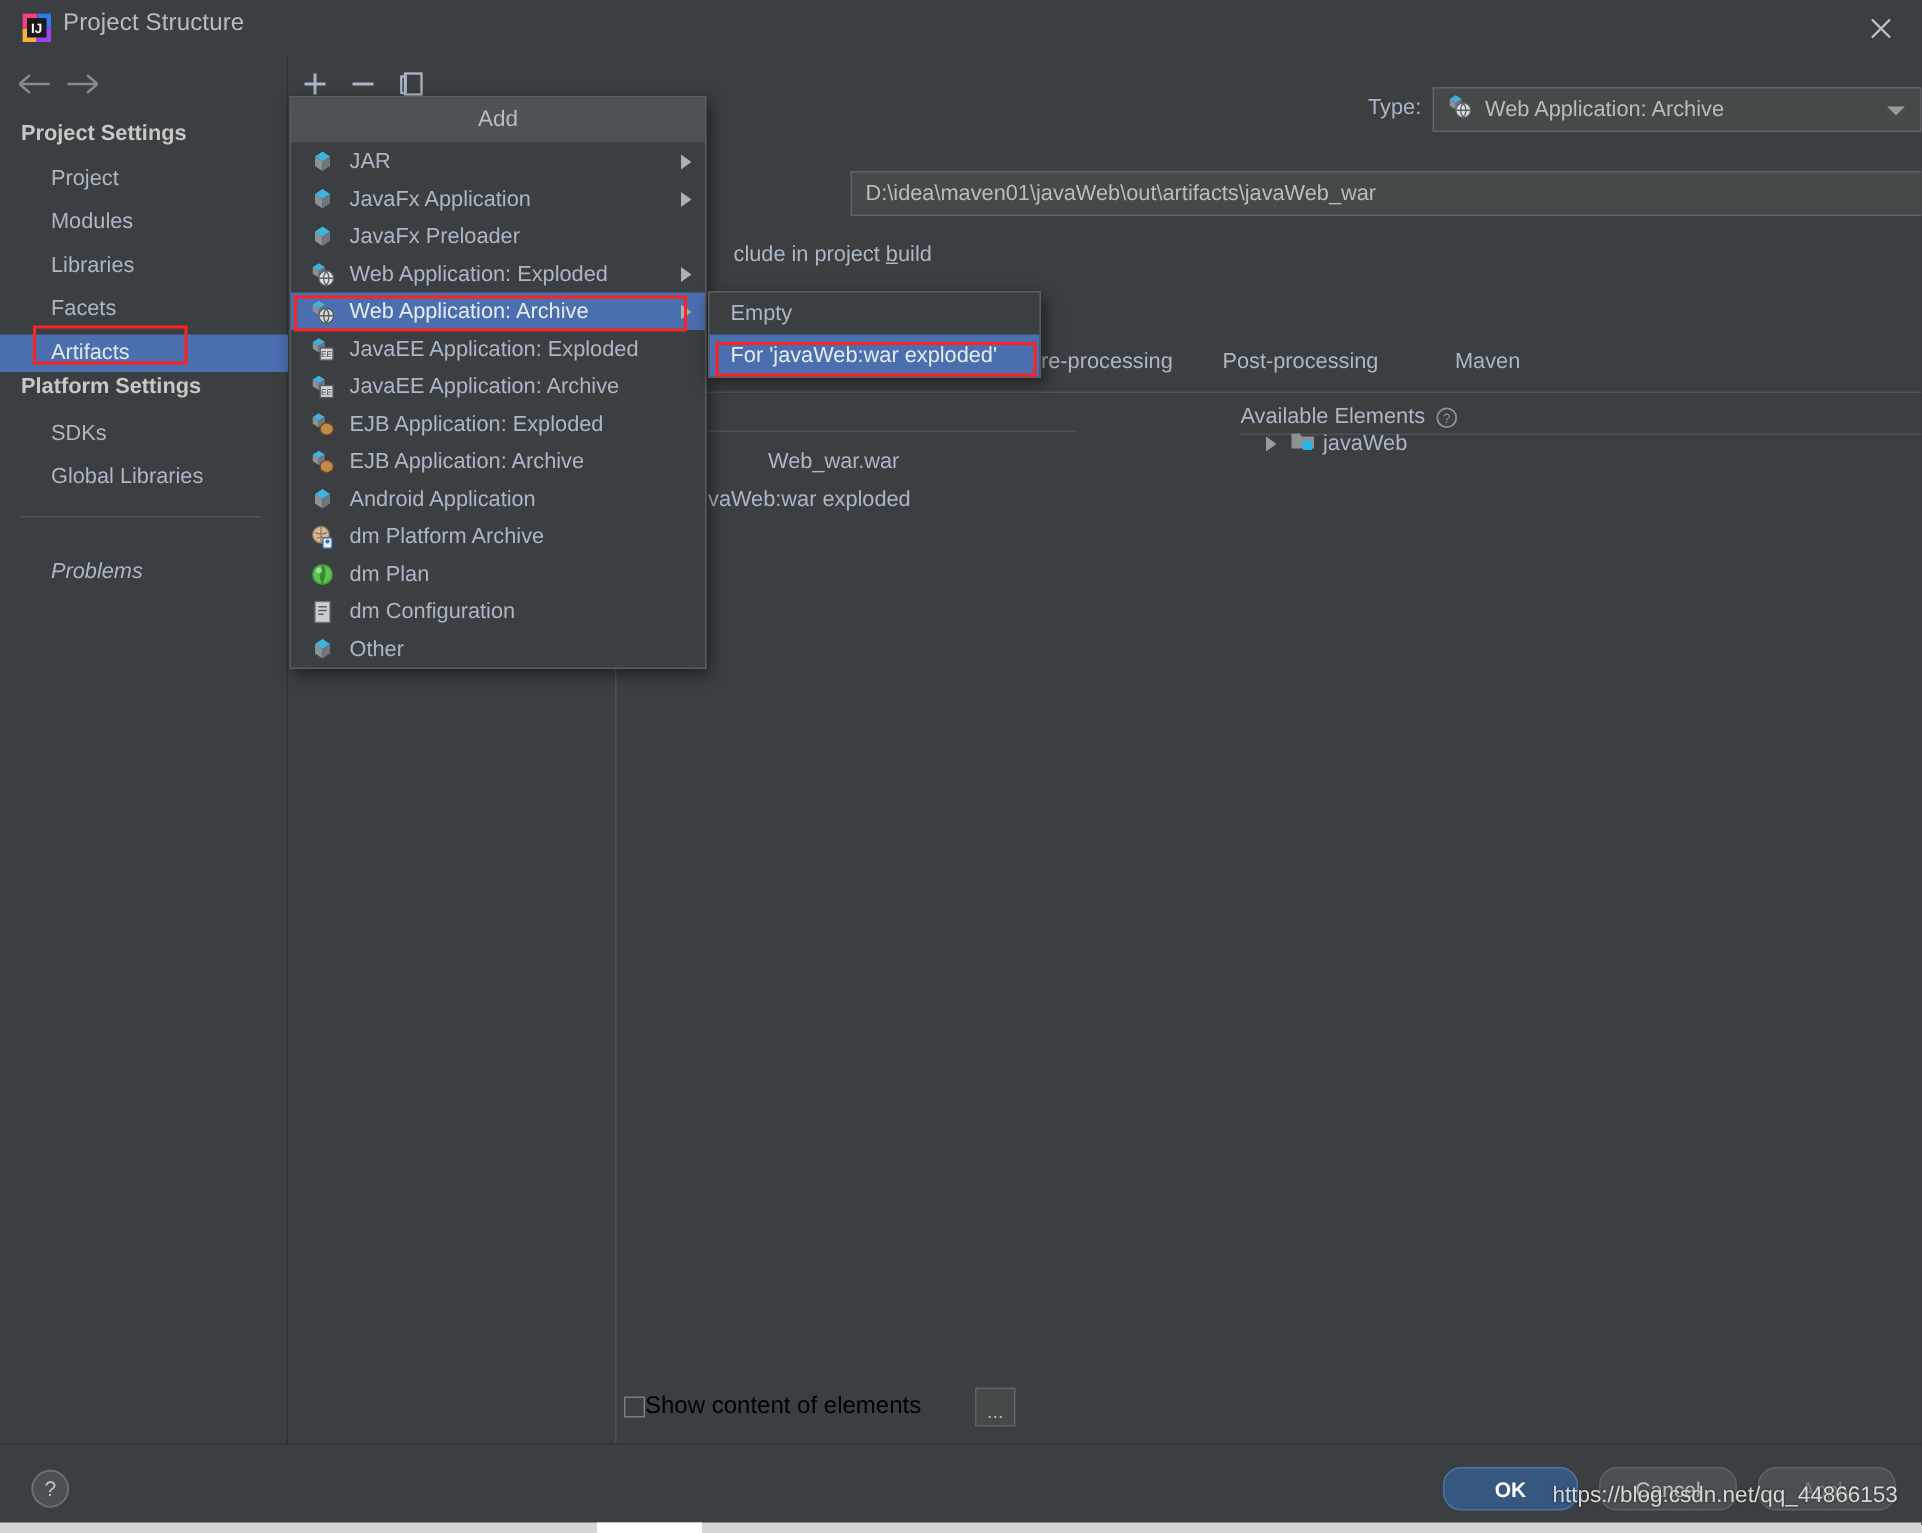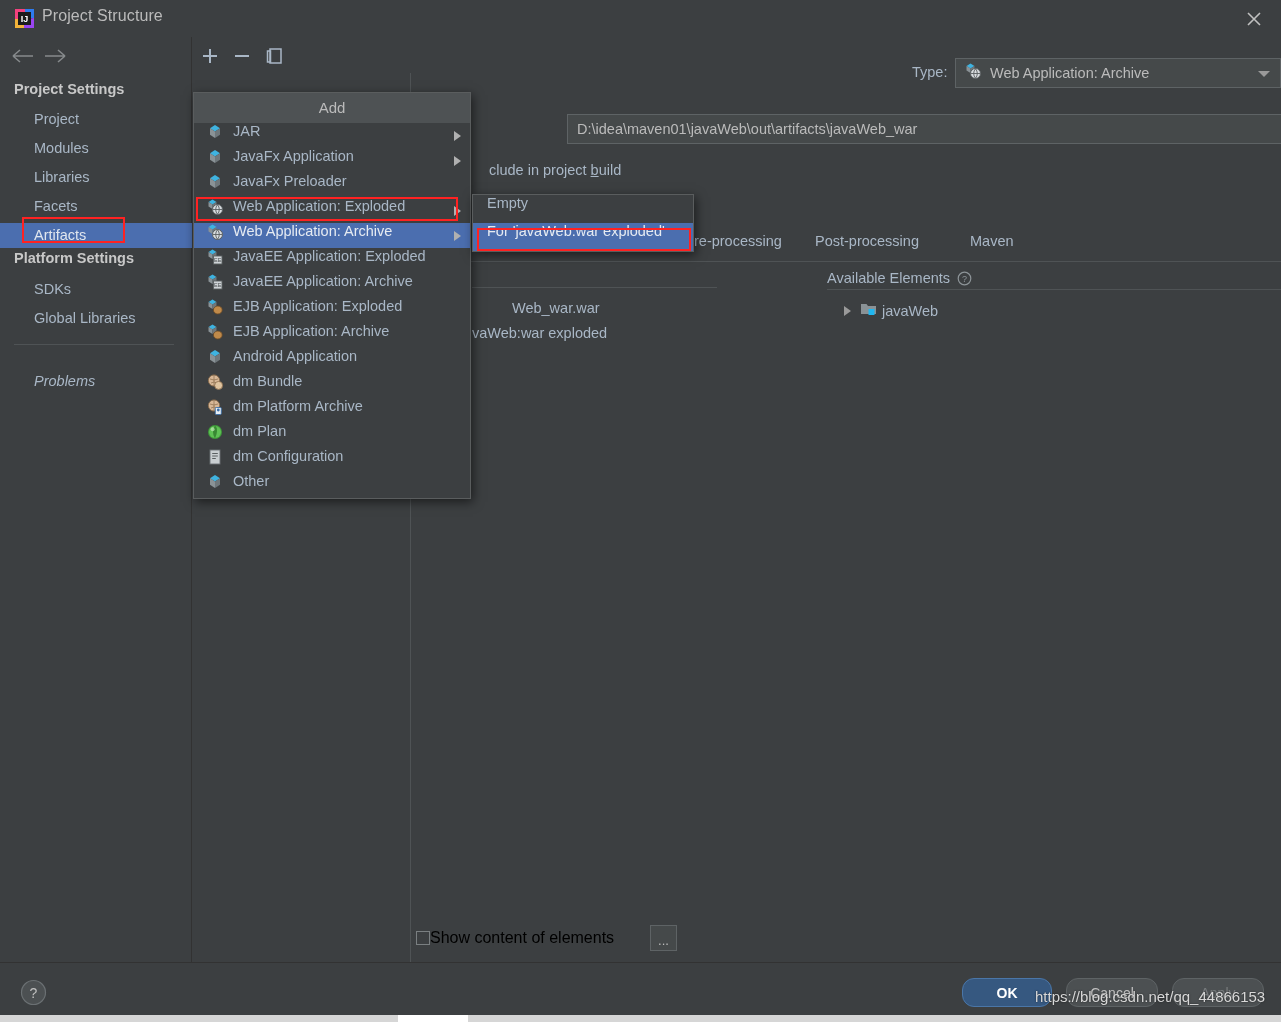--- a/index.html
+++ b/index.html
@@ -184,30 +184,29 @@
   }
 
   
   .menu {
     position: absolute; left: 193px; top: 64px;
     width: 278px;
     background: #3c3f41;
     border: 1px solid #5a5d5e;
     box-shadow: 2px 3px 10px rgba(0,0,0,.55);
     z-index: 40;
-    margin-top: 28px;
   }
   .menu-title {
     height: 30px; line-height: 30px; text-align: center;
     font-size: 15px; color: #bbbbbb;
     background: #4e5254;
   }
   .menu-item {
     position: relative; height: 25px;
-    display: flex; 
+    display: flex; align-items: center;
     padding-left: 12px;
     font-size: 14.5px; color: #a9b7c6;
     cursor: pointer; white-space: nowrap;
   }
   .menu-item .mi-icon {
     width: 18px; height: 18px; margin-right: 9px; flex: none;
   }
   .menu-item.sel { background: #4b6eaf; color: #e6ebf2; }
   .mi-sub {
     position: absolute; right: 9px; top: 8px;
@@ -408,21 +407,21 @@
         <span>Available Elements</span>
         <span class="help-dot">
           <svg width="15" height="15" viewBox="0 0 15 15">
             <circle cx="7.5" cy="7.5" r="6.3" fill="none" stroke="#8d9498" stroke-width="1.2"></circle>
             <text x="7.5" y="11" font-size="9" fill="#8d9498" text-anchor="middle" font-family="Liberation Sans, sans-serif">?</text>
           </svg>
         </span>
       </div>
       <div class="pane-rule" style="left:415px; top:252px; width:454px;"></div>
 
-      <div class="tree-row" style="left:432px; top:264px;">
+      <div class="tree-row" style="left:432px; top:249px;">
         <span class="tree-arrow"></span>
         <span>
           <svg width="17" height="15" viewBox="0 0 17 15">
             <path d="M1 3 h5.5 l1.5 2 h8 v8 h-15 Z" fill="#8a9296"></path>
             <rect x="8.5" y="8" width="6" height="6" fill="#20b7f0"></rect>
           </svg>
         </span>
         <span class="tree-label">javaWeb</span>
       </div>
 
@@ -549,30 +548,20 @@
       <span class="mi-icon">
         <svg width="18" height="18" viewBox="0 0 18 18">
           <path d="M9 2 L14 5.3 L9 8.6 L4 5.3 Z" fill="#3fb3e0"></path>
           <path d="M4 5.3 L9 8.6 L9 15 L4 11.7 Z" fill="#8a9296"></path>
           <path d="M14 5.3 L14 11.7 L9 15 L9 8.6 Z" fill="#6f777b"></path>
         </svg>
       </span>
       <span>Android Application</span>
     </div>
 
-    <div class="menu-item">
-      <span class="mi-icon">
-        <svg width="18" height="18" viewBox="0 0 18 18">
-          <circle cx="8" cy="7.5" r="5.6" fill="#d8b898" stroke="#8a6b4a" stroke-width=".9"></circle>
-          <path d="M4 6 q4 2 8 0 M5 10 q3 -2 6 0 M8 2 v11" fill="none" stroke="#8a6b4a" stroke-width=".7"></path>
-          <circle cx="12.6" cy="12.4" r="4" fill="#e0c4a0" stroke="#8a6b4a" stroke-width=".8"></circle>
-        </svg>
-      </span>
-      <span>dm Bundle</span>
-    </div>
 
     <div class="menu-item">
       <span class="mi-icon">
         <svg width="18" height="18" viewBox="0 0 18 18">
           <circle cx="8" cy="7.5" r="5.6" fill="#d8b898" stroke="#8a6b4a" stroke-width=".9"></circle>
           <path d="M4 6 q4 2 8 0 M5 10 q3 -2 6 0 M8 2 v11" fill="none" stroke="#8a6b4a" stroke-width=".7"></path>
           <rect x="9.3" y="9.5" width="6" height="7" rx="1" fill="#e8eef5" stroke="#3a6ea8" stroke-width=".9"></rect>
           <circle cx="12.3" cy="12" r="1.4" fill="#3a6ea8"></circle>
         </svg>
       </span>

